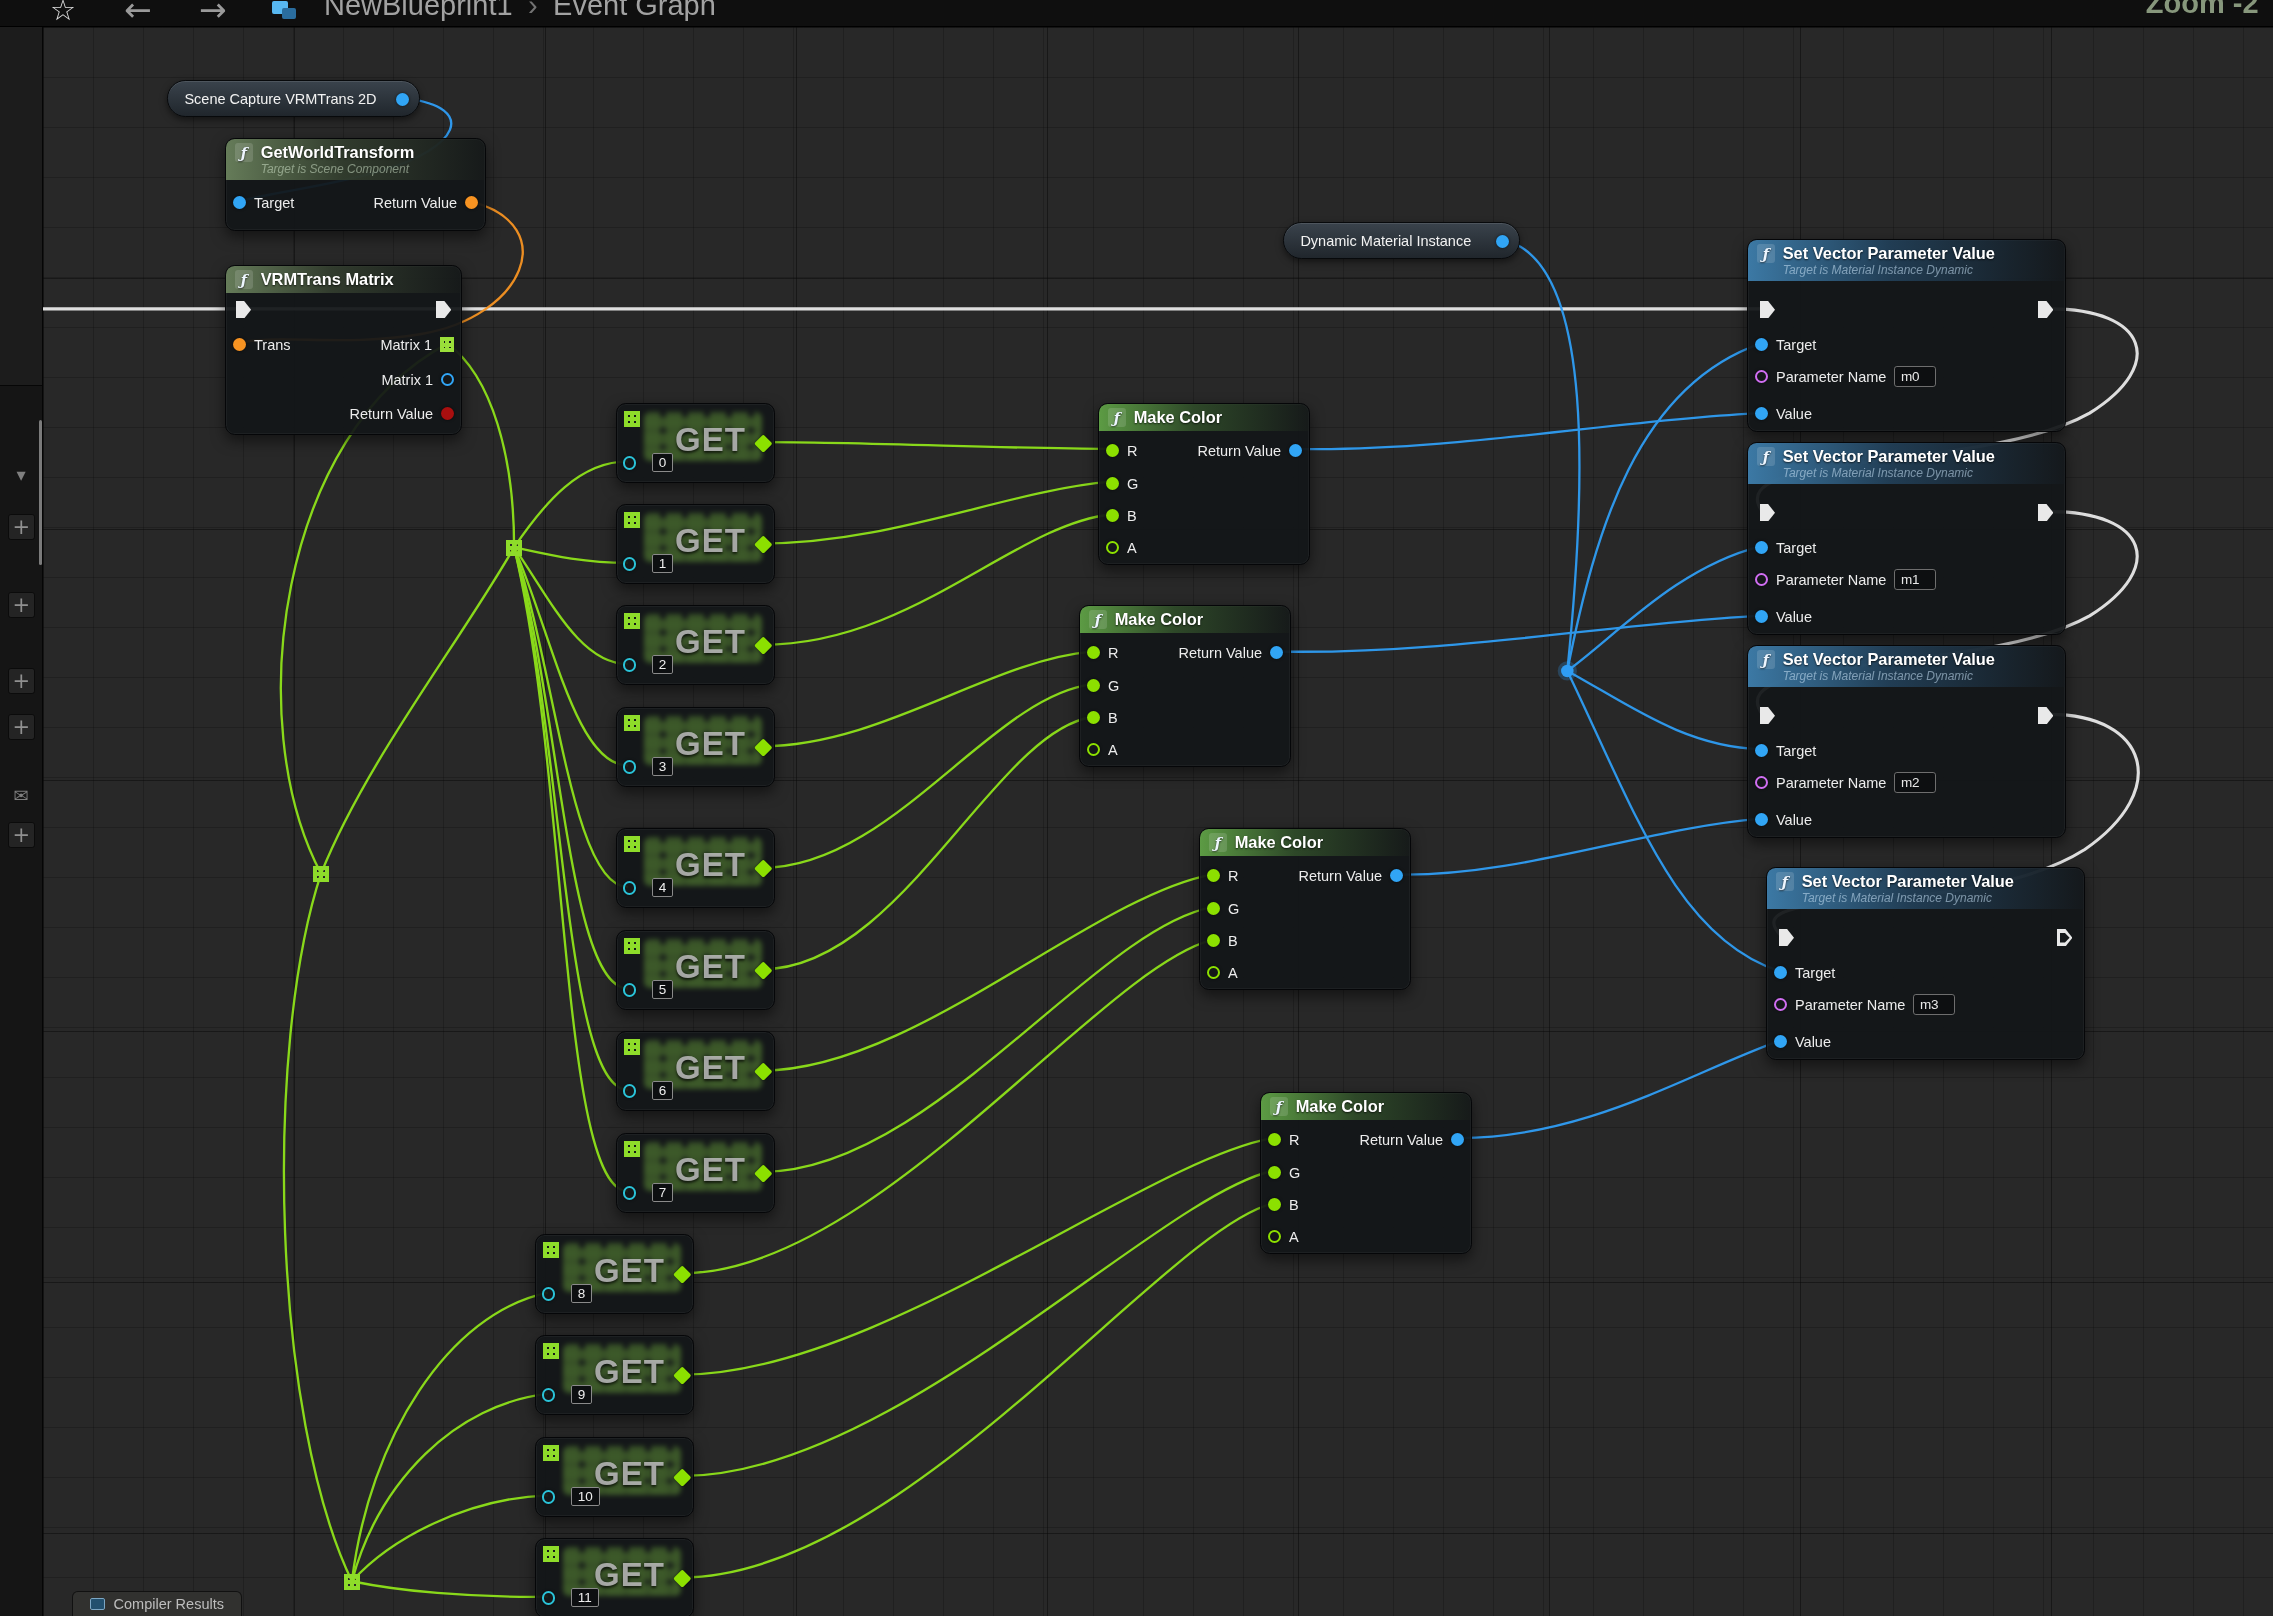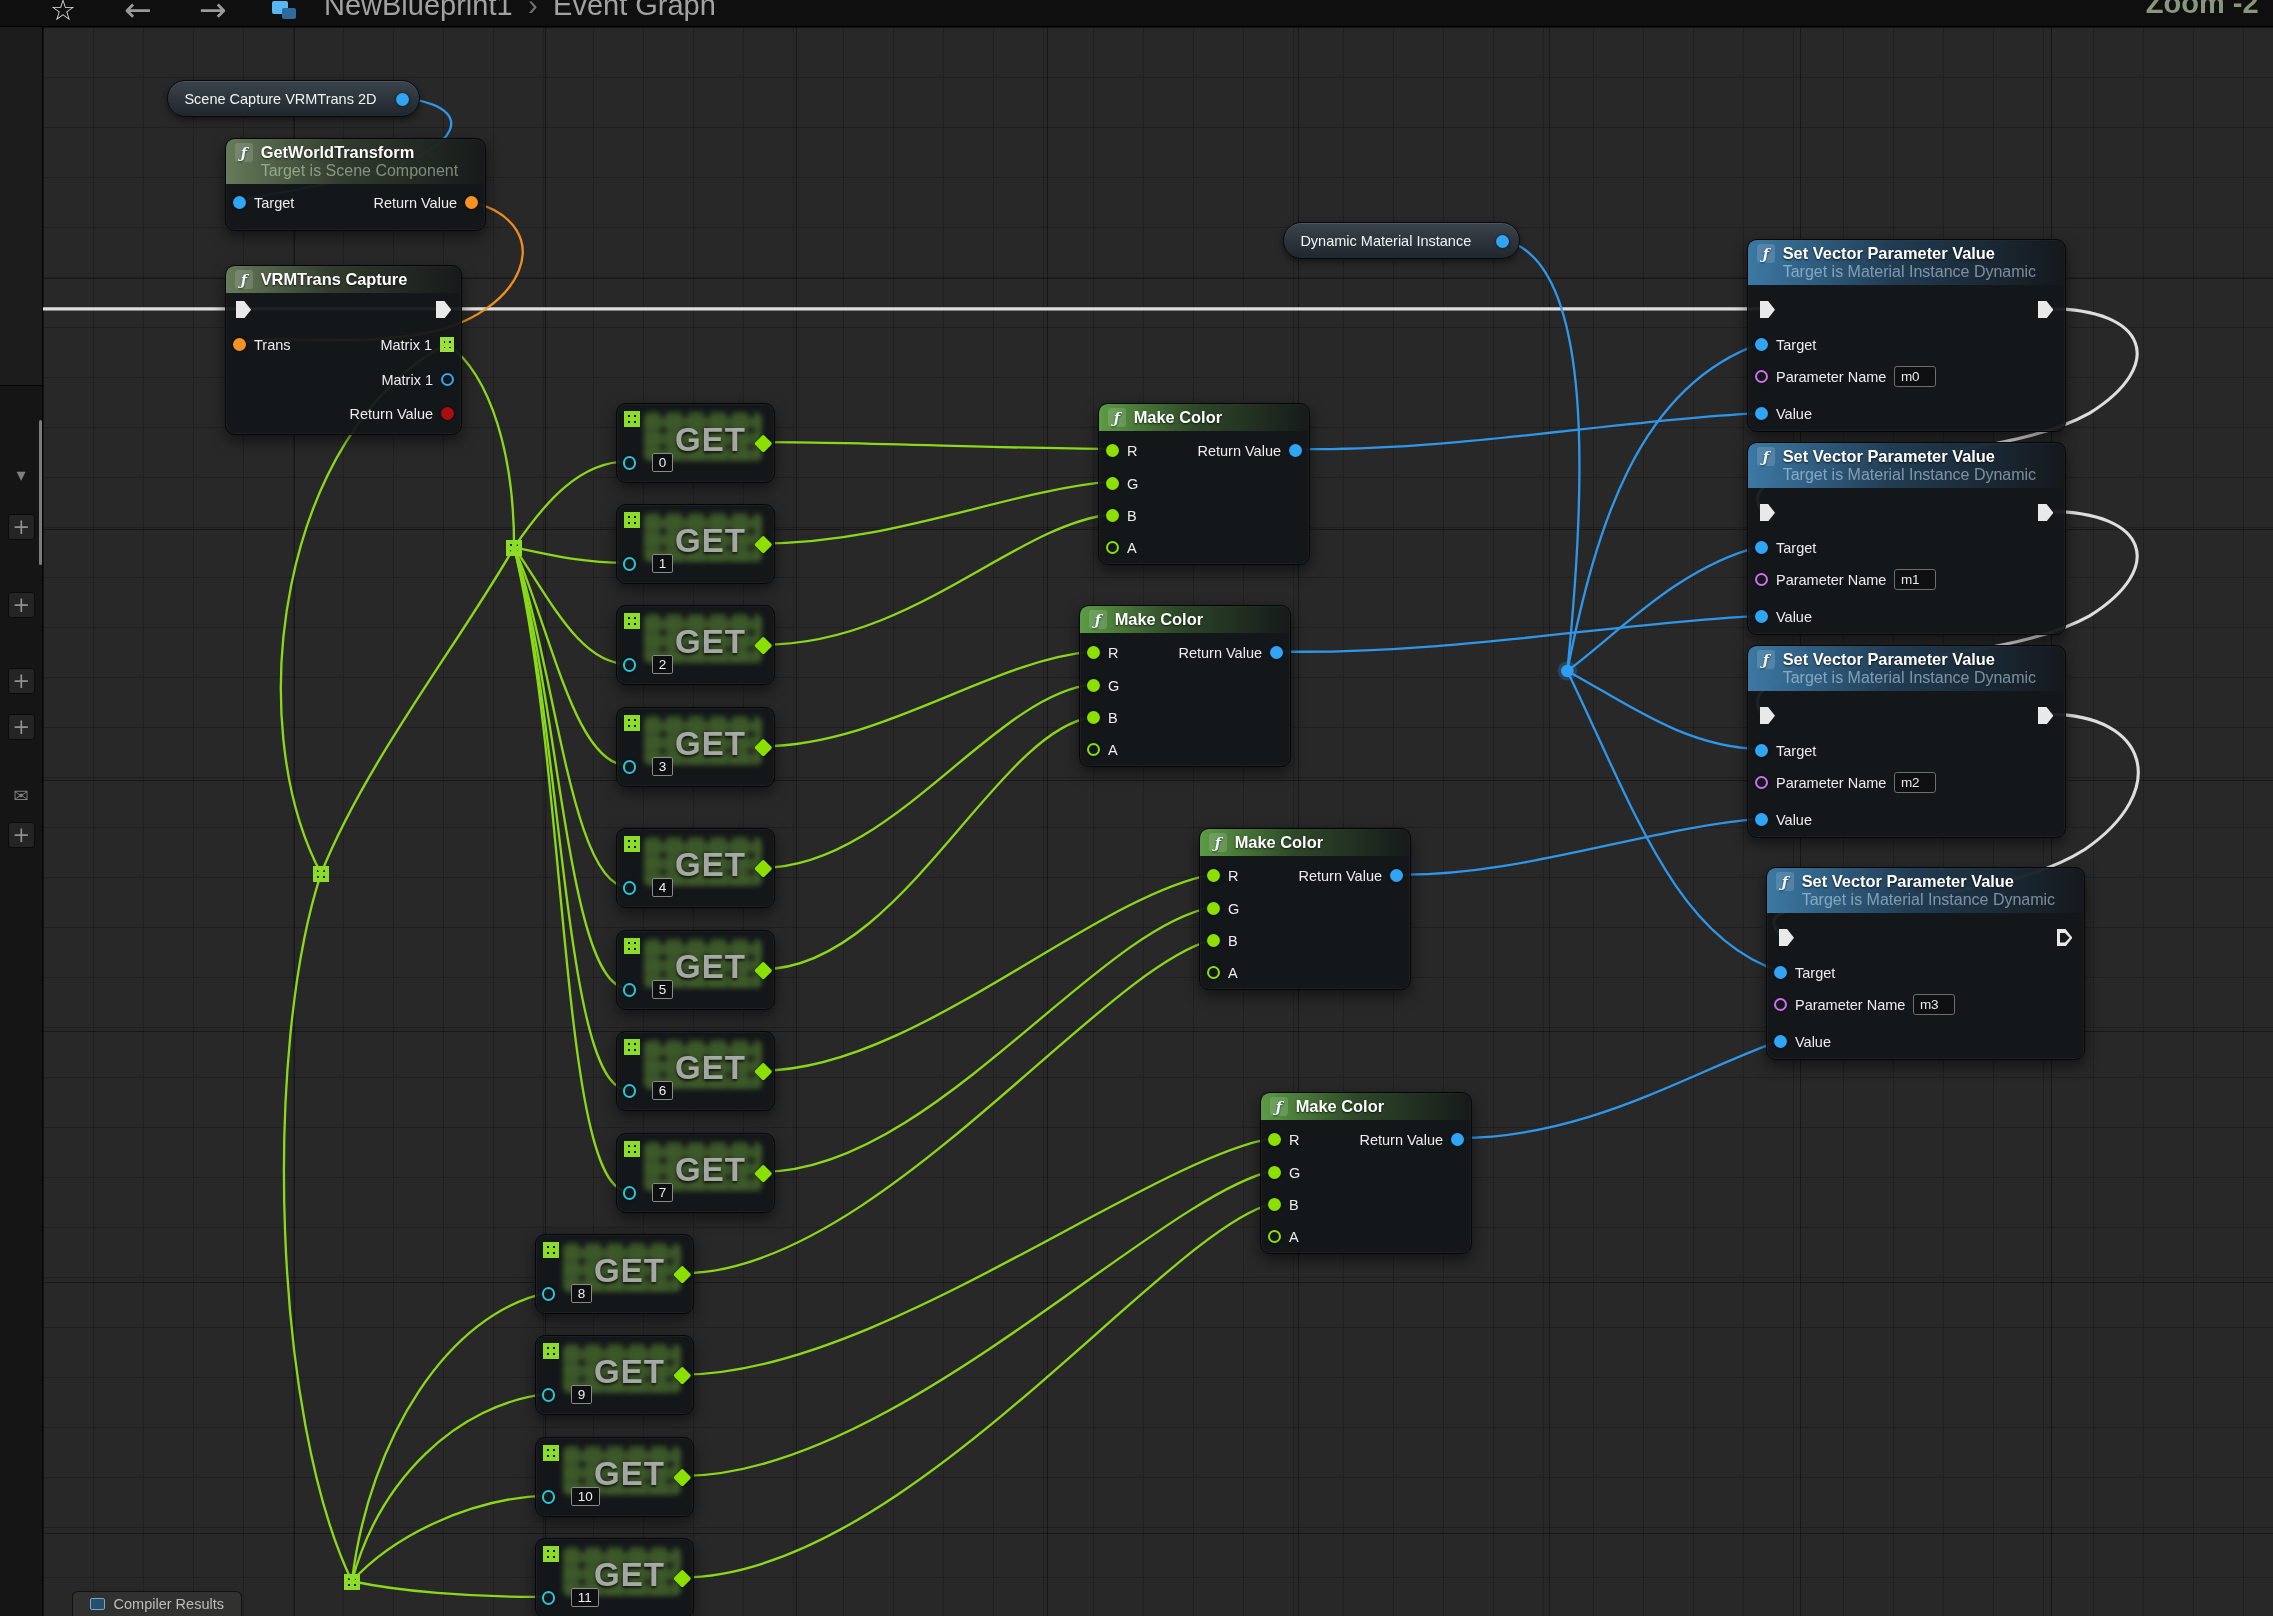--- a/index.html
+++ b/index.html
@@ -44,21 +44,21 @@
 
   
   .node{position:absolute;background:rgba(19,22,24,.94);border:1px solid #050608;border-radius:9.7px;
         box-shadow:0 5.8px 13.5px rgba(0,0,0,.5), inset 0 0 0 1px rgba(255,255,255,.04);}
   .hdr{border-radius:8.7px 8.7px 0 0;padding:3.9px 9.7px 3.9px 8.7px;}
   .hdr .t{display:flex;align-items:center;gap:7.7px;font-size:16.4px;font-weight:bold;color:#fff;
           text-shadow:0 1px 1.9px rgba(0,0,0,.7);white-space:nowrap;}
   .fx{font-style:italic;font-family:"DejaVu Serif",serif;font-size:14.5px;color:#eef6ff;
       background:rgba(255,255,255,.14);border-radius:2.9px;width:18.3px;height:18.3px;flex:none;
       display:flex;align-items:center;justify-content:center;}
-  .hdr .sub{font-size:16px;color:rgba(215,235,210,.5);margin:0 0 0 26px;white-space:nowrap;}
+  .hdr .sub{font-size:12px;font-style:italic;color:rgba(215,235,210,.5);margin:0 0 0 26px;white-space:nowrap;}
   .hdr-blue .sub{color:rgba(200,225,245,.55);}
   .hdr-green{background:linear-gradient(90deg,rgba(96,162,70,.95),rgba(52,84,44,.8) 45%,rgba(28,34,28,.3));}
   .hdr-sage{background:linear-gradient(90deg,rgba(108,132,94,.92),rgba(56,68,50,.8) 45%,rgba(28,32,28,.3));}
   .hdr-blue{background:linear-gradient(90deg,rgba(62,126,172,.95),rgba(36,70,98,.8) 45%,rgba(22,28,34,.3));}
 
   .prow{position:absolute;height:21px;display:flex;align-items:center;gap:7.7px;font-size:14.5px;
         color:#ececec;white-space:nowrap;}
   .prow.l{left:6.8px;} .prow.r{right:6.8px;flex-direction:row-reverse;}
 
   .dot{width:13.5px;height:13.5px;border-radius:50%;flex:none;box-shadow:0 0 2.9px rgba(0,0,0,.65);}
@@ -232,21 +232,21 @@
       <div class="prow r" style="top:53px">
           <span class="dot c-orange"></span>
           <span>Return Value</span>
         </div>
     </div>
 
     <div class="node" style="left:182px;top:238px;width:237px;height:170px">
       <div class="hdr hdr-sage">
         <div class="t">
             <span class="fx">ƒ</span>
-            <span>VRMTrans Capture</span>
+            <span>VRMTrans Matrix</span>
           </div>
       </div>
       <div class="exec" style="left:9.7px;top:35px"></div>
       <div class="exec" style="right:9.7px;top:35px"></div>
       <div class="prow l" style="top:68px">
           <span class="dot c-orange"></span>
           <span>Trans</span>
         </div>
       <div class="prow r" style="top:68px">
           <span class="agrid"></span>

